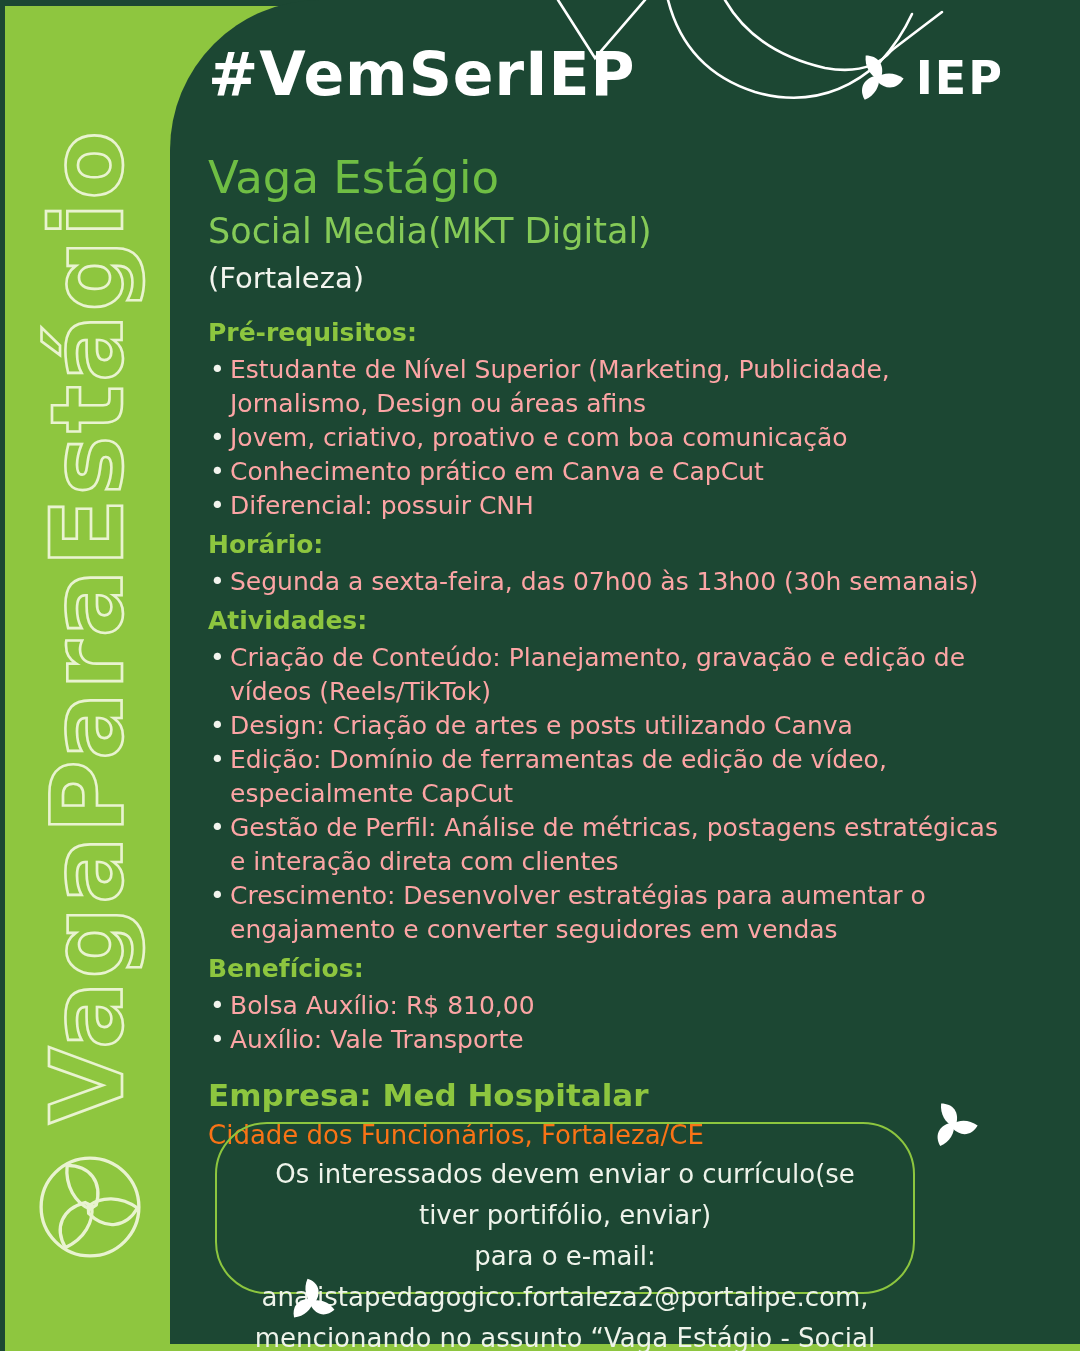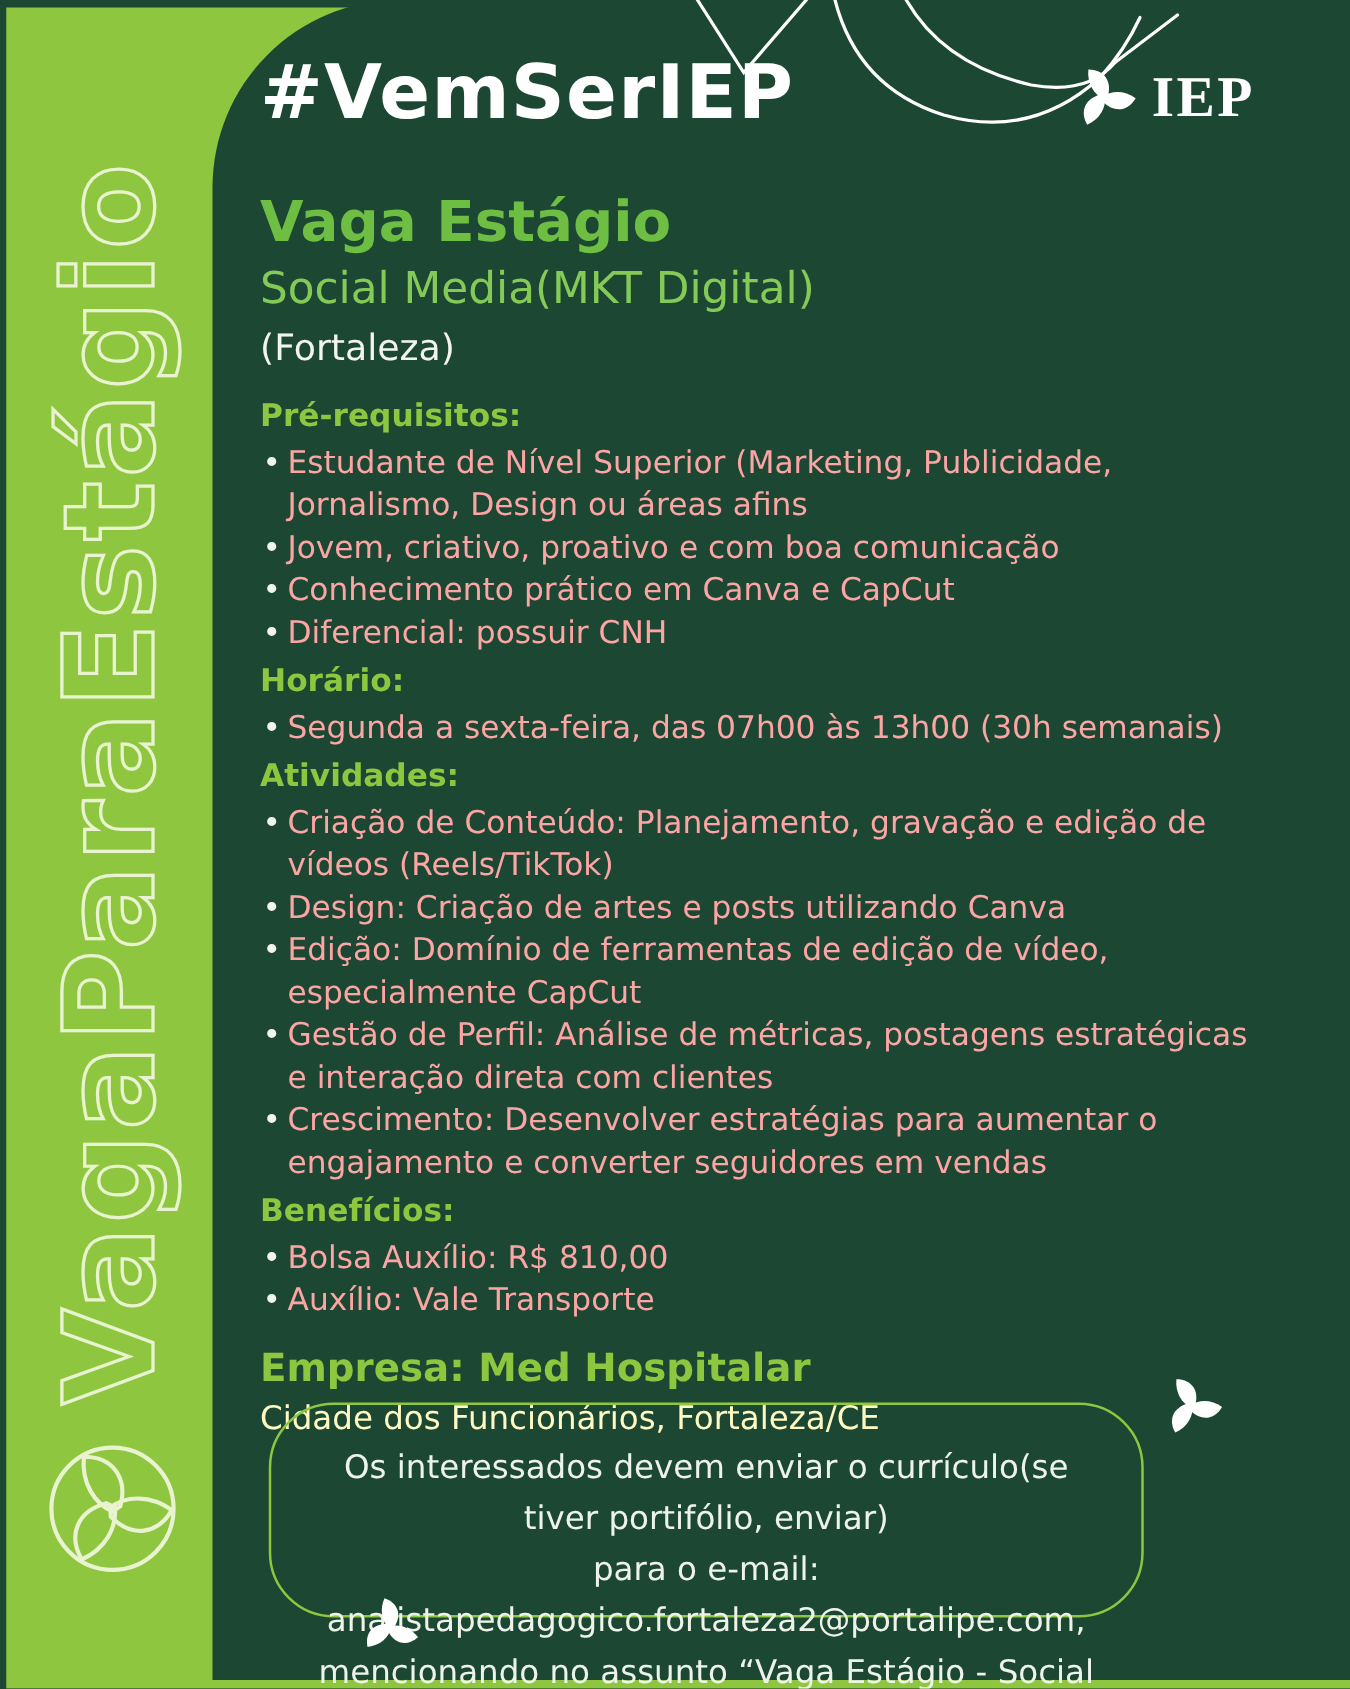--- a/index.html
+++ b/index.html
@@ -9,38 +9,38 @@
 
   
   .sidebar-svg{position:absolute;left:0;top:0;}
 
   
   .panel{position:absolute;left:170px;top:0;right:0;bottom:7px;background:#1c4733;
          border-top-left-radius:150px;}
   .top-leaves{position:absolute;left:370px;top:0;}
 
   .brand{position:absolute;top:50px;right:76px;display:flex;align-items:center;gap:10px;}
-  .brand .brand-text{color:#ffffff;font-size:46px;font-weight:800;letter-spacing:2px;line-height:1;font-family:Liberation Serif, serif;}
+  .brand .brand-text{color:#ffffff;font-size:46px;font-weight:800;letter-spacing:2px;line-height:1;}
   .brand svg{display:block;}
 
   .content{position:absolute;left:0;top:0;right:0;bottom:0;padding:48px 36px 0 38px;box-sizing:border-box;}
 
   .hashtag{margin:0 0 52px 0;font-size:60px;line-height:52px;font-weight:800;color:#ffffff;letter-spacing:1px;}
-  .title{margin:0 0 6px 0;font-size:45px;line-height:52px;font-weight:700;color:#6fbe44;}
+  .title{margin:0 0 6px 0;font-size:45px;line-height:52px;font-weight:400;color:#6fbe44;}
   .subtitle{margin:0 0 8px 0;font-size:35px;line-height:42px;font-weight:400;color:#85ca57;}
   .location{margin:0 0 20px 0;font-size:29px;line-height:36px;font-weight:400;color:#f2f4ee;}
 
   .sec-heading{margin:0 0 3px 0;font-size:25px;line-height:34px;font-weight:800;color:#8dc63f;}
   ul.bullets{list-style:none;margin:0 0 5px 0;padding:0;}
   ul.bullets li{position:relative;padding-left:22px;margin:0;color:#fca5a5;font-size:25px;
                 line-height:34px;white-space:pre-line;}
   ul.bullets li::before{content:"\2022";position:absolute;left:2px;top:0;color:#f2f4ee;}
 
   .company{margin:19px 0 0 0;font-size:31px;line-height:38px;font-weight:800;color:#8dc63f;}
-  .address{margin:4px 0 0 0;font-size:26px;line-height:34px;color:#fef9c3;}
+  .address{margin:4px 0 0 0;font-size:26px;line-height:34px;color:#f97316;}
 
   
   .contact-box{position:absolute;left:45px;top:1122px;width:700px;height:172px;box-sizing:border-box;
                border:2px solid #8dc63f;border-radius:52px;}
   .contact-text{margin:0;padding:30px 36px 0 36px;text-align:center;color:#eef3ea;
                 font-size:26px;line-height:41px;white-space:pre-line;}
   .leaf-top{position:absolute;left:756px;top:1098px;}
   .leaf-bottom{position:absolute;left:116px;top:1276px;transform:rotate(18deg);}
 </style>
 </head>

